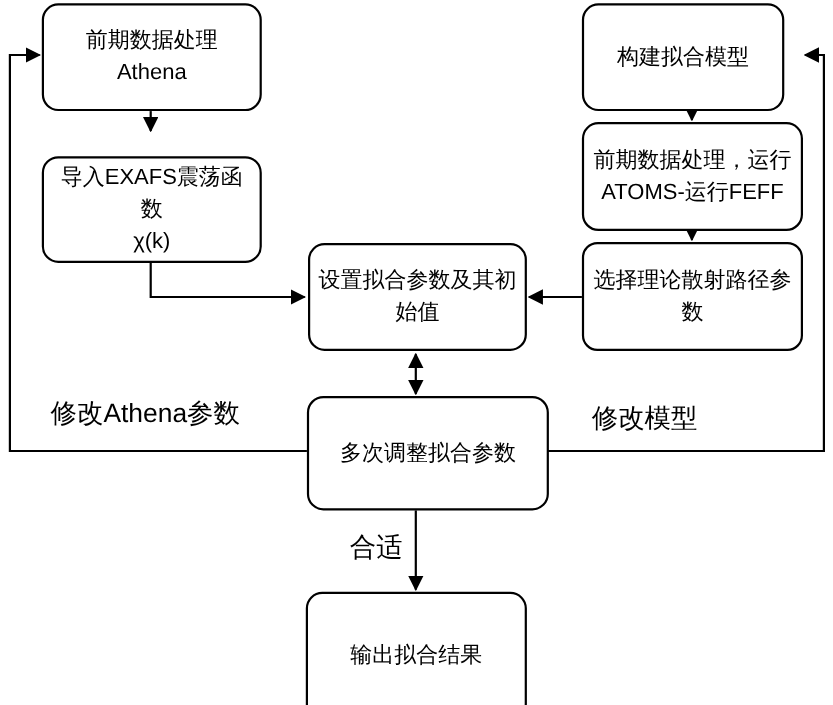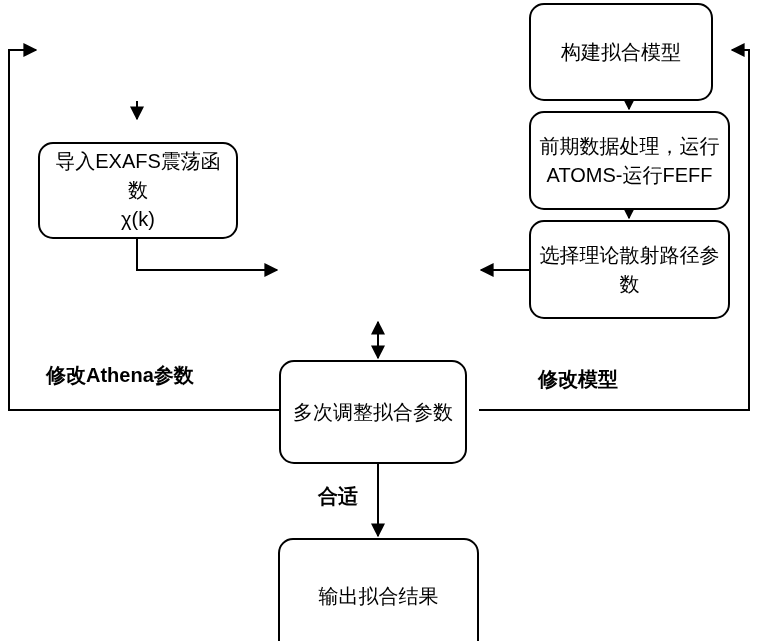--- a/index.html
+++ b/index.html
@@ -27,33 +27,32 @@
     align-items: center;
     justify-content: center;
     text-align: center;
     font-size: 20px;
     line-height: 1.45;
     white-space: pre-line;
     padding: 4px 6px;
   }
   .edge-label {
     position: absolute;
-    font-size: 20px;
+    font-size: 24px;
     line-height: 1.2;
     white-space: nowrap;
-    font-weight: bold;
   }
   
   #n-preprocess   { left: 38px;  top: 3px;   width: 200px; height: 98px; }
   #n-import-chi   { left: 38px;  top: 122px; width: 200px; height: 97px; margin-top: 20px; }
   #n-build-model  { left: 529px; top: 3px;   width: 184px; height: 98px; }
   #n-import-model { left: 529px; top: 111px; width: 201px; height: 99px; }
-  #n-select-paths { left: 529px; top: 220px; width: 201px; height: 99px; }
+  #n-select-paths { left: 529px; top: 220px; width: 201px; height: 99px; border-radius: 14px; }
   #n-set-params   { left: 280px; top: 221px; width: 199px; height: 98px; }
-  #n-adjust       { left: 279px; top: 360px; width: 188px; height: 104px; }
+  #n-adjust       { left: 279px; top: 360px; width: 220px; height: 104px; }
   #n-output       { left: 278px; top: 538px; width: 201px; height: 117px; }
   #lbl-modify-athena { left: 46px;  top: 363px; }
   #lbl-modify-model  { left: 538px; top: 367px; }
   #lbl-suitable      { left: 318px; top: 484px; }
 </style>
 </head>
 <body>
 
 <div class="canvas">
 
@@ -67,32 +66,36 @@
     <path d="M137,219 L137,270 L277,270" fill="none" stroke="#000000" stroke-width="2" marker-end="url(#arrow)"></path>
     <path d="M629,101 L629,109" fill="none" stroke="#000000" stroke-width="2" marker-end="url(#arrow)"></path>
     <path d="M629,210 L629,218" fill="none" stroke="#000000" stroke-width="2" marker-end="url(#arrow)"></path>
     <path d="M529,270 L481,270" fill="none" stroke="#000000" stroke-width="2" marker-end="url(#arrow)"></path>
     <path d="M378,322 L378,358" fill="none" stroke="#000000" stroke-width="2" marker-start="url(#arrow)" marker-end="url(#arrow)"></path>
     <path d="M378,464 L378,536" fill="none" stroke="#000000" stroke-width="2" marker-end="url(#arrow)"></path>
     <path d="M279,410 L9,410 L9,50 L36,50" fill="none" stroke="#000000" stroke-width="2" marker-end="url(#arrow)"></path>
     <path d="M479,410 L749,410 L749,50 L732,50" fill="none" stroke="#000000" stroke-width="2" marker-end="url(#arrow)"></path>
   </svg>
 
+  <div class="node" id="n-preprocess">前期数据处理
+Athena</div>
 
   <div class="node" id="n-import-chi">导入EXAFS震荡函数
 χ(k)</div>
 
   <div class="node" id="n-build-model">构建拟合模型</div>
 
   <div class="node" id="n-import-model">前期数据处理，运行
 ATOMS-运行FEFF</div>
 
   <div class="node" id="n-select-paths">选择理论散射路径参
 数</div>
 
+  <div class="node" id="n-set-params">设置拟合参数及其初
+始值</div>
 
   <div class="node" id="n-adjust">多次调整拟合参数</div>
 
   <div class="node" id="n-output">输出拟合结果</div>
 
   <div class="edge-label" id="lbl-modify-athena">修改Athena参数</div>
 
   <div class="edge-label" id="lbl-modify-model">修改模型</div>
 
   <div class="edge-label" id="lbl-suitable">合适</div>

